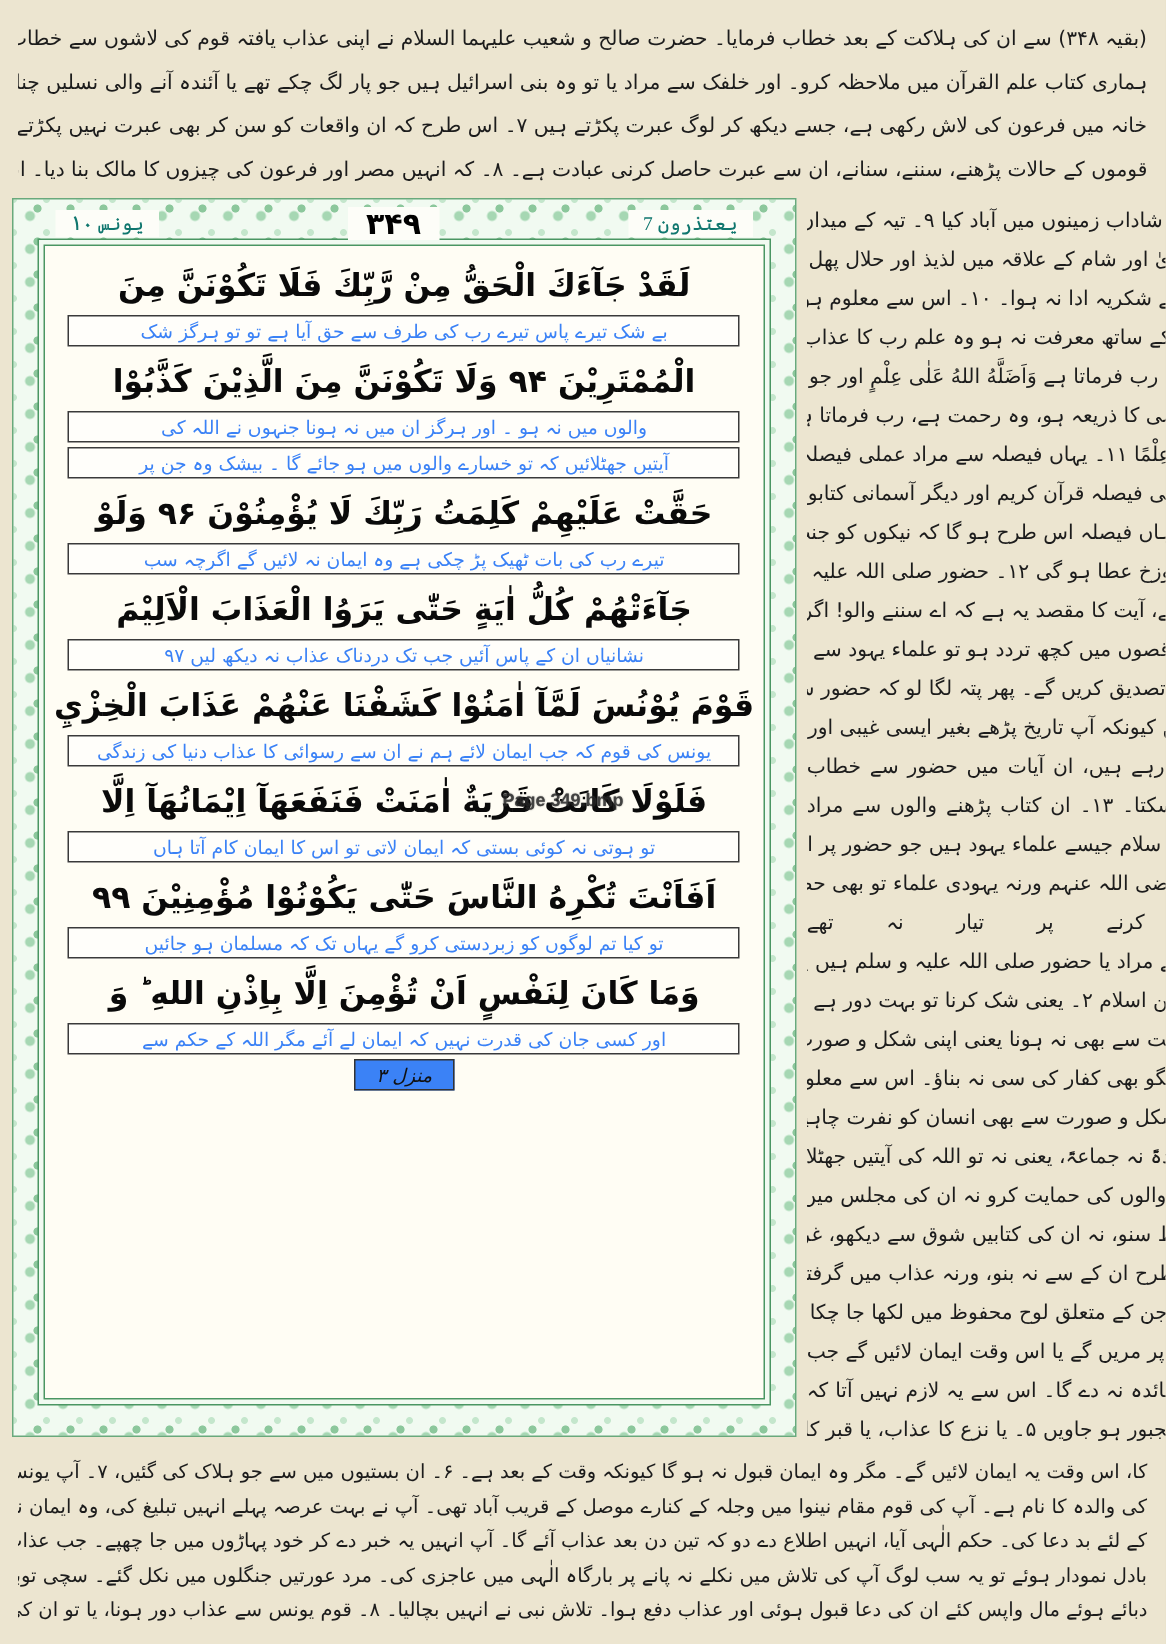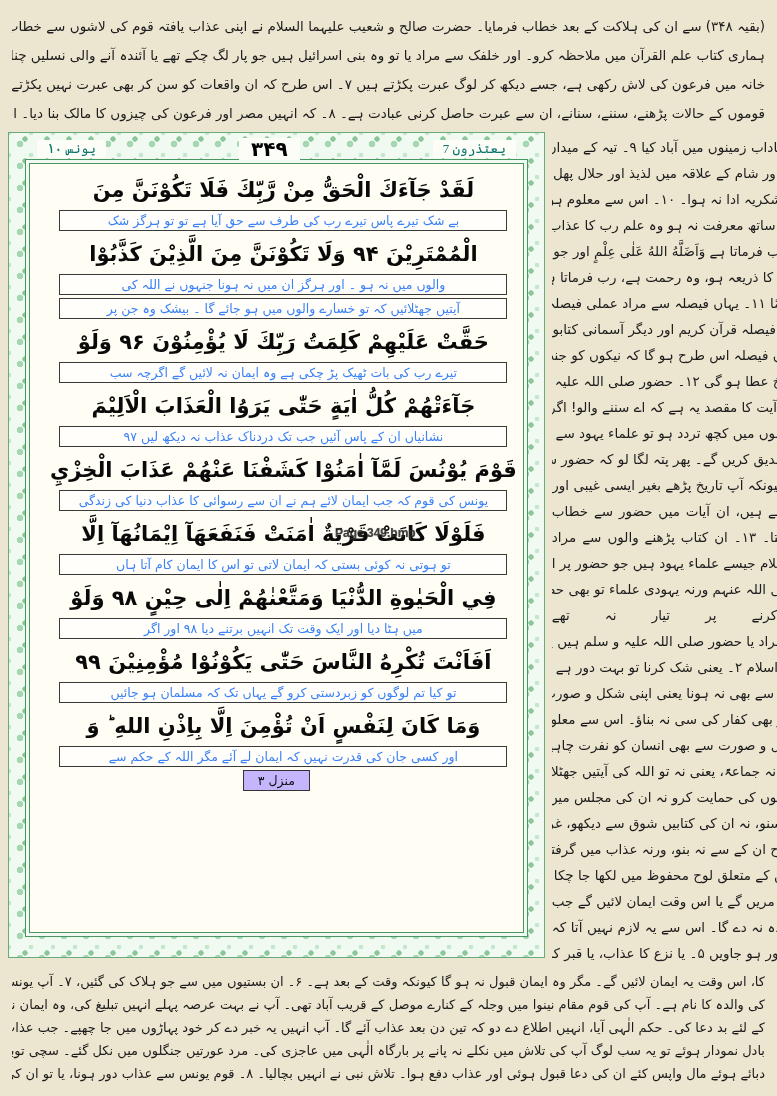--- a/index.html
+++ b/index.html
@@ -86,21 +86,21 @@
     color:#000;
   }
   .frame-inner {
     height:100%;
     background:#fffdf4;
     border:1.5px solid #4a9663;
     box-shadow:0 0 0 3px #f1faf1, 0 0 0 4px #4a9663;
     padding:6px 6px 4px 6px;
     overflow:hidden;
   }
-  .verse-group { margin-bottom:3px;margin-left:14px; }
+  .verse-group { margin-bottom:3px; }
   .arabic {
     direction:rtl;
     text-align:center;
     font-size:21px;
     font-weight:700;
     line-height:40px;
     height:40px;
     white-space:nowrap;
     overflow:hidden;
     color:#0a0a0a;
@@ -116,25 +116,26 @@
     height:21px;
     text-align:center;
     white-space:nowrap;
     overflow:hidden;
     color:#3b82f6;
   }
   .manzil {
     width:max-content;
     margin:3px auto 0 auto;
     border:1px solid #333;
-    background:#c4b5fd;
+    background:#3b82f6;
     padding:0 14px;
     font-size:12.5px;
     line-height:19px;
     color:#111;
+    font-style:italic;
   }
 
   
   .watermark {
     position:absolute;
     left:335px; top:526px;
     direction:ltr;
     font-family:"Liberation Sans", sans-serif;
     font-size:12px;
     font-weight:bold;
@@ -198,24 +199,20 @@
             <div class="verse-group">
               <div class="arabic">قَوْمَ يُوْنُسَ لَمَّآ اٰمَنُوْا كَشَفْنَا عَنْهُمْ عَذَابَ الْخِزْيِ</div>
               <div class="urdu-box">یونس کی قوم کہ جب ایمان لائے ہم نے ان سے رسوائی کا عذاب دنیا کی زندگی</div>
             </div>
 
             <div class="verse-group">
               <div class="arabic">فَلَوْلَا كَانَتْ قَرْيَةٌ اٰمَنَتْ فَنَفَعَهَآ اِيْمَانُهَآ اِلَّا</div>
               <div class="urdu-box">تو ہوتی نہ کوئی بستی کہ ایمان لاتی تو اس کا ایمان کام آتا ہاں</div>
             </div>
 
-            <div class="verse-group">
-              <div class="arabic">فِي الْحَيٰوةِ الدُّنْيَا وَمَتَّعْنٰهُمْ اِلٰى حِيْنٍ ۹۸ وَلَوْ</div>
-              <div class="urdu-box">میں ہٹا دیا اور ایک وقت تک انہیں برتنے دیا ۹۸ اور اگر</div>
-            </div>
 
 
             <div class="verse-group">
               <div class="arabic">اَفَاَنْتَ تُكْرِهُ النَّاسَ حَتّٰى يَكُوْنُوْا مُؤْمِنِيْنَ ۹۹</div>
               <div class="urdu-box">تو کیا تم لوگوں کو زبردستی کرو گے یہاں تک کہ مسلمان ہو جائیں</div>
             </div>
 
             <div class="verse-group">
               <div class="arabic">وَمَا كَانَ لِنَفْسٍ اَنْ تُؤْمِنَ اِلَّا بِاِذْنِ اللهِ ؕ وَ</div>
               <div class="urdu-box">اور کسی جان کی قدرت نہیں کہ ایمان لے آئے مگر اللہ کے حکم سے</div>

